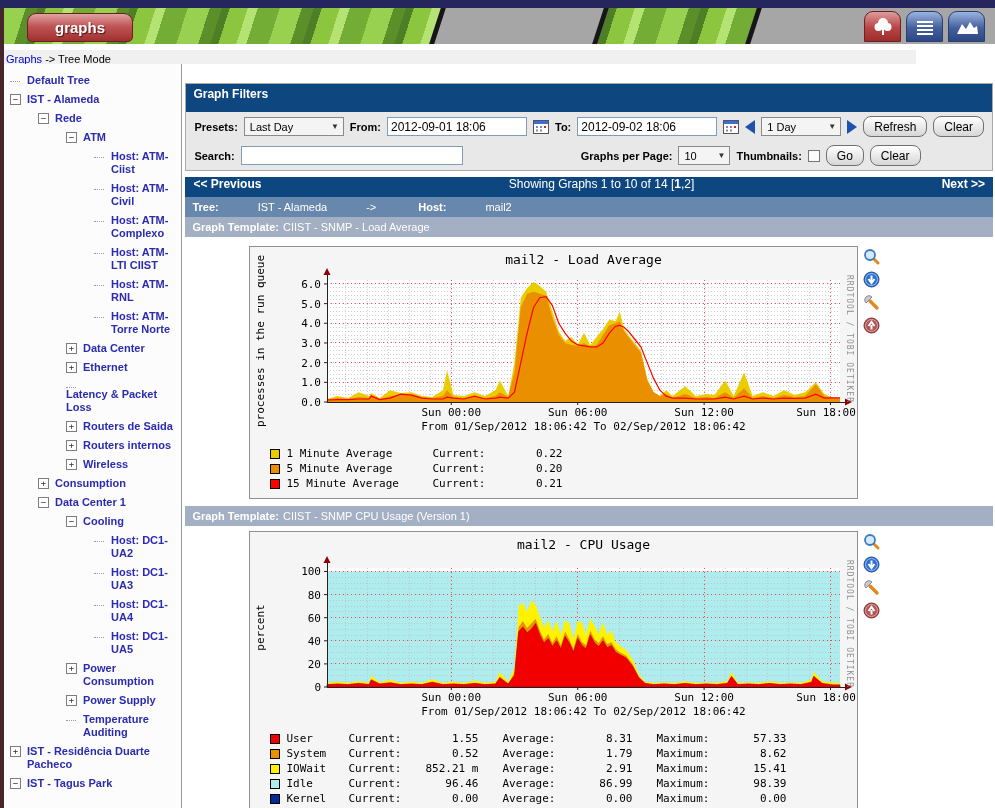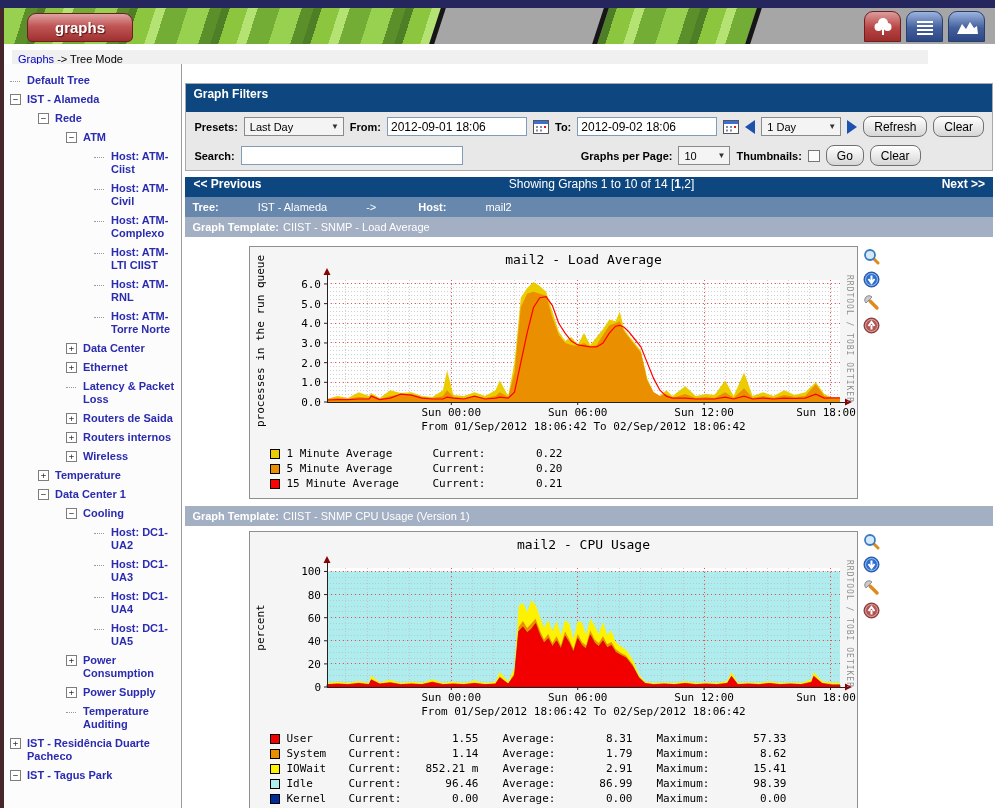--- a/index.html
+++ b/index.html
@@ -17,21 +17,21 @@
       background:linear-gradient(#e0a3a3 0%, #c05555 45%, #a03030 100%);
       border:1px solid #6f1f1f; border-radius:9px 9px 5px 5px;
       color:#fff; font-weight:bold; font-size:15px; text-align:center; line-height:27px;
       text-shadow:1px 1px 1px #5a1313; cursor:pointer; }
   #view-tabs { position:absolute; right:10px; top:11px; display:flex; gap:5px; }
   .vtab { width:37px; height:31px; border-radius:9px 9px 0 0; border:1px solid #27406e;
           display:flex; align-items:center; justify-content:center; cursor:pointer; }
   .vtab.red { background:linear-gradient(#dc9c9c,#b84444 55%,#9c2d2d); border-color:#6f1f1f; }
   .vtab.blue { background:linear-gradient(#9cb4e0,#44609c 55%,#2d4784); }
   #crumb { position:absolute; left:0; top:50px; width:916px; height:19px; background:#f0f0f0;
-           border-bottom:1px solid #9b9b9b; font-size:11px; padding:3px 0 0 6px;margin-left:12px; }
+           border-bottom:1px solid #9b9b9b; font-size:11px; padding:3px 0 0 6px; }
   #crumb a { color:#0000cc; text-decoration:none; cursor:pointer; }
   #maroon { position:absolute; left:0; top:8px; width:4px; height:800px; background:#45272b; z-index:50; }
   
   #page { position:absolute; left:0; top:64px; width:995px; height:744px; display:flex; }
   #sidebar { width:216px; height:744px; background:#fcfcfc; border-right:1px solid #9b9b9b;
              padding:7px 4px 0 8px; overflow:hidden; }
   .trow { display:flex; align-items:flex-start; padding:3px 0; cursor:pointer; }
   .tbox { flex:none; width:11px; height:11px; border:1px solid #7d7d7d; background:#fff;
           font:9px "DejaVu Sans Mono",monospace; color:#333; text-align:center; line-height:9px;
           margin:1px 6px 0 0; }
@@ -160,39 +160,39 @@
         <span class="tlabel">Host: ATM-Torre Norte</span>
       </div>
       <div class="trow" style="padding-left: 58px;">
         <span class="tbox">+</span>
         <span class="tlabel">Data Center</span>
       </div>
       <div class="trow" style="padding-left: 58px;">
         <span class="tbox">+</span>
         <span class="tlabel">Ethernet</span>
       </div>
-      <div class="trow" style="padding-left: 58px;">
+      <div class="trow" style="padding-left: 58px; flex-direction: column;">
         <span class="tdash"></span>
         <span class="tlabel">Latency &amp; Packet Loss</span>
       </div>
       <div class="trow" style="padding-left: 58px;">
         <span class="tbox">+</span>
         <span class="tlabel">Routers de Saida</span>
       </div>
       <div class="trow" style="padding-left: 58px;">
         <span class="tbox">+</span>
         <span class="tlabel">Routers internos</span>
       </div>
       <div class="trow" style="padding-left: 58px;">
         <span class="tbox">+</span>
         <span class="tlabel">Wireless</span>
       </div>
       <div class="trow" style="padding-left: 30px;">
         <span class="tbox">+</span>
-        <span class="tlabel">Temperature</span>
+        <span class="tlabel">Consumption</span>
       </div>
       <div class="trow" style="padding-left: 30px;">
         <span class="tbox">−</span>
         <span class="tlabel">Data Center 1</span>
       </div>
       <div class="trow" style="padding-left: 58px;">
         <span class="tbox">−</span>
         <span class="tlabel">Cooling</span>
       </div>
       <div class="trow" style="padding-left: 86px;">
@@ -545,21 +545,21 @@
               <span class="lg-v">1.55</span>
               <span class="lg-k">Average:</span>
               <span class="lg-v">8.31</span>
               <span class="lg-k">Maximum:</span>
               <span class="lg-v">57.33</span>
             </div>
             <div class="lg-row">
               <span class="sw" style="background: rgb(234, 143, 0);"></span>
               <span class="lg-name">System</span>
               <span class="lg-k">Current:</span>
-              <span class="lg-v">1.14</span>
+              <span class="lg-v">0.52</span>
               <span class="lg-k">Average:</span>
               <span class="lg-v">1.79</span>
               <span class="lg-k">Maximum:</span>
               <span class="lg-v">8.62</span>
             </div>
             <div class="lg-row">
               <span class="sw" style="background: rgb(255, 242, 0);"></span>
               <span class="lg-name">IOWait</span>
               <span class="lg-k">Current:</span>
               <span class="lg-v">852.21 m</span>

